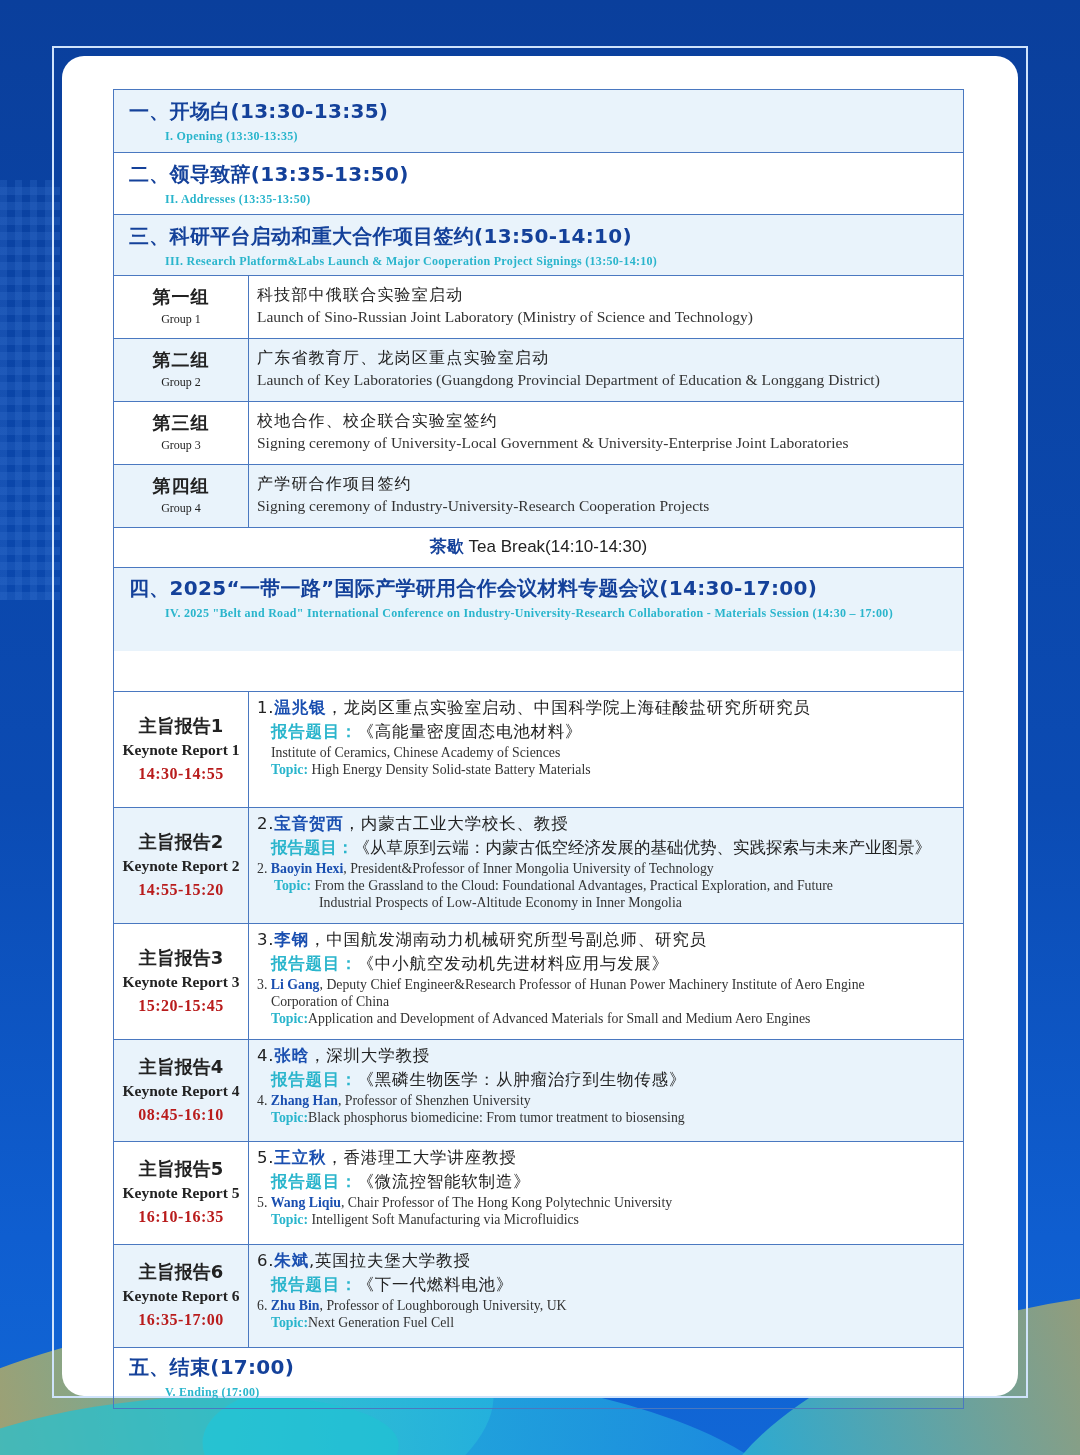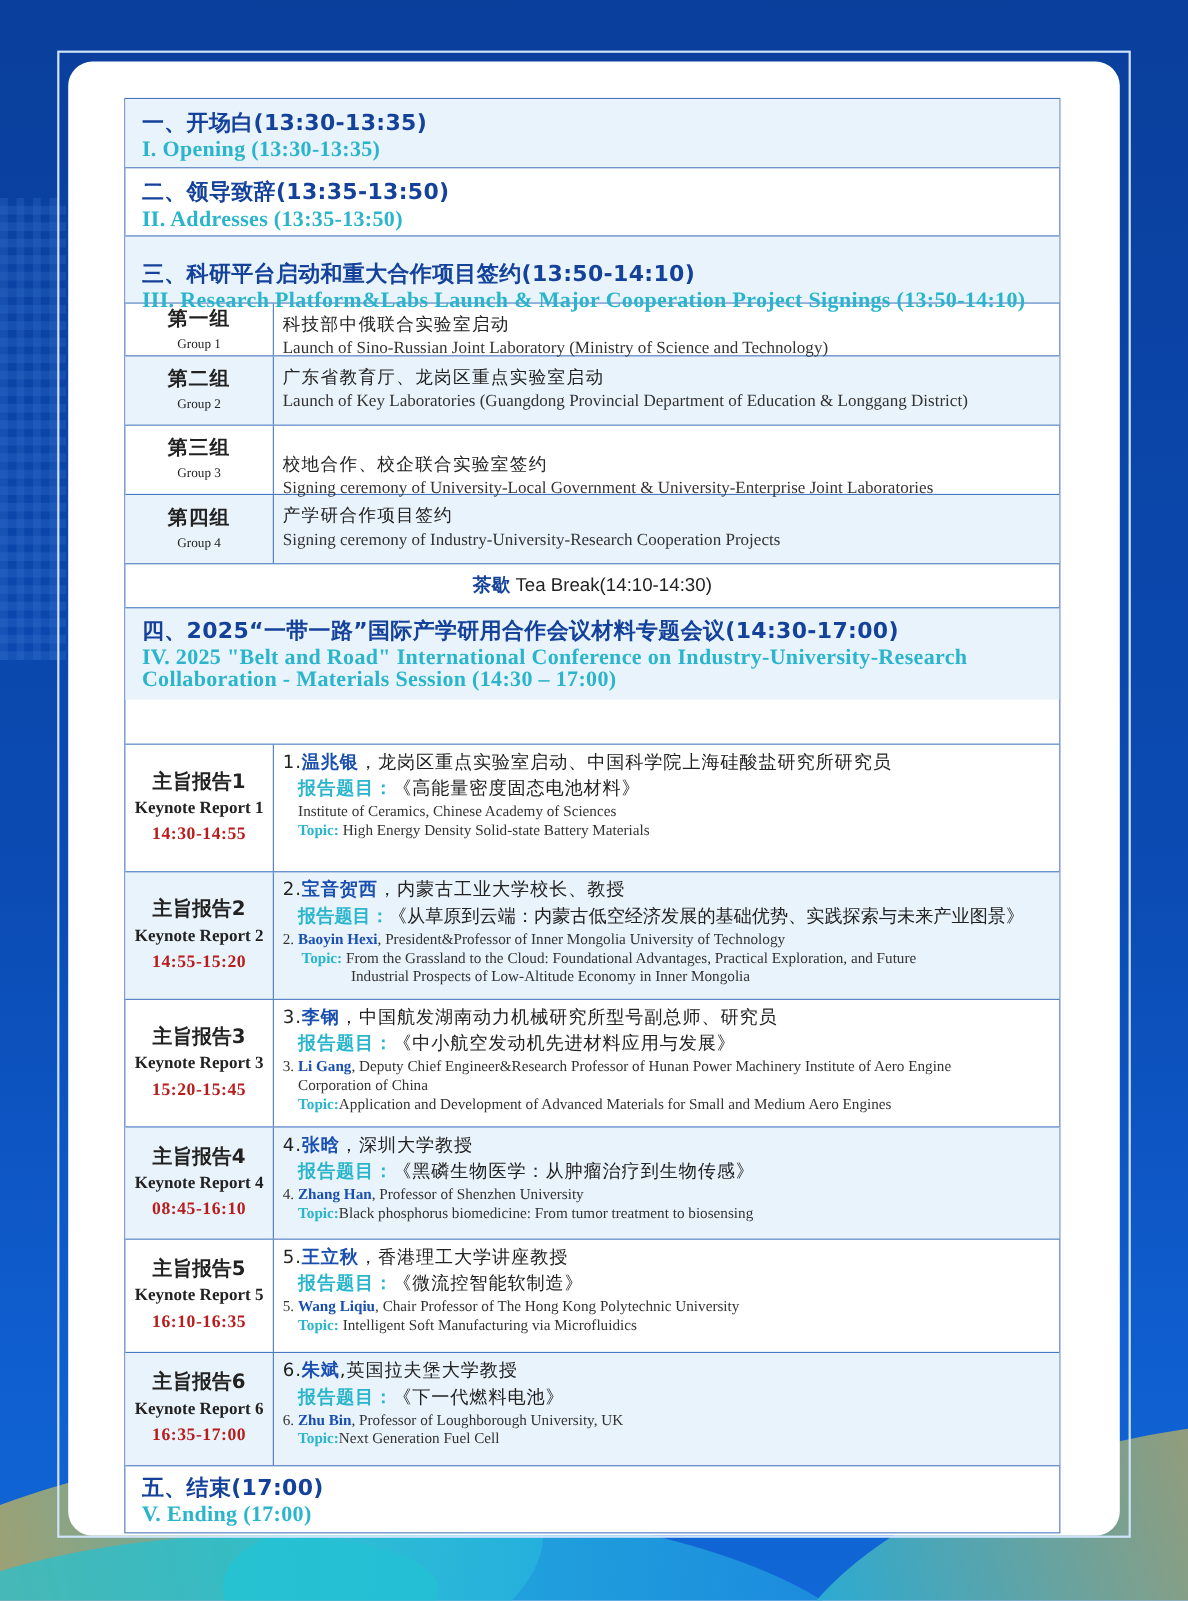--- a/index.html
+++ b/index.html
@@ -40,21 +40,21 @@
   .row { border-top: 1.5px solid #4a78c0; }
   .row:first-child { border-top: none; }
   .alt { background: #e9f3fb; }
   .section { padding: 4px 15px 4px 15px; }
   .sec-cn {
     font-family: "DejaVu Sans", sans-serif; font-weight: bold;
     color: #14419a; font-size: 20px; line-height: 30px; letter-spacing: 0.3px;
   }
   .sec-en {
     font-family: "Liberation Serif", serif; font-weight: bold;
-    color: #2ab5cc; font-size: 20px; line-height: 20px; letter-spacing: 0.3px;
+    color: #2ab5cc; font-size: 12px; line-height: 20px; letter-spacing: 0.3px; margin-left: 36px;
   }
   .grid { display: flex; }
   .left {
     width: 135px; flex: 0 0 135px; border-right: 1.5px solid #4a78c0;
     display: flex; flex-direction: column; justify-content: center; align-items: center;
     text-align: center;
   }
   .right { flex: 1; padding: 4px 0 6px 8px; }
   .grp-cn { font-weight: bold; color: #222; font-size: 18px; line-height: 24px; letter-spacing: 1px; }
   .grp-en { font-family: "Liberation Serif", serif; font-weight: normal; color: #222; font-size: 12px; line-height: 20px; }
@@ -95,26 +95,26 @@
   <div class="row alt section" style="height:62px;padding-top:6px;">
     <div class="sec-cn">一、开场白(13:30-13:35)</div>
     <div class="sec-en">I. Opening  (13:30-13:35)</div>
   </div>
 
   <div class="row section" style="height:62px;padding-top:6px;">
     <div class="sec-cn">二、领导致辞(13:35-13:50)</div>
     <div class="sec-en">II. Addresses (13:35-13:50)</div>
   </div>
 
-  <div class="row alt section" style="height:61px;padding-top:18px;">
+  <div class="row alt section" style="height:61px;padding-top:6px;">
     <div class="sec-cn">三、科研平台启动和重大合作项目签约(13:50-14:10)</div>
     <div class="sec-en">III. Research Platform&amp;Labs Launch &amp; Major Cooperation Project Signings (13:50-14:10)</div>
   </div>
 
-  <div class="row grid" style="height:48px;justify-content:space-between;">
+  <div class="row grid" style="height:63px;justify-content:space-between;">
     <div class="left">
       <div class="grp-cn">第一组</div>
       <div class="grp-en">Group 1</div>
     </div>
     <div class="right" style="padding-top:7px;">
       <div class="g-cn">科技部中俄联合实验室启动</div>
       <div class="g-en">Launch of Sino-Russian Joint Laboratory (Ministry of Science and Technology)</div>
     </div>
   </div>
   <div class="row grid alt" style="height:63px;">
@@ -125,21 +125,21 @@
     <div class="right" style="padding-top:7px;">
       <div class="g-cn">广东省教育厅、龙岗区重点实验室启动</div>
       <div class="g-en">Launch of Key Laboratories (Guangdong Provincial Department of Education &amp; Longgang District)</div>
     </div>
   </div>
   <div class="row grid" style="height:63px;">
     <div class="left">
       <div class="grp-cn">第三组</div>
       <div class="grp-en">Group 3</div>
     </div>
-    <div class="right" style="padding-top:7px;margin-top:16px;">
+    <div class="right" style="padding-top:7px;">
       <div class="g-cn">校地合作、校企联合实验室签约</div>
       <div class="g-en">Signing ceremony of University-Local Government &amp; University-Enterprise Joint Laboratories</div>
     </div>
   </div>
   <div class="row grid alt" style="height:63px;">
     <div class="left">
       <div class="grp-cn">第四组</div>
       <div class="grp-en">Group 4</div>
     </div>
     <div class="right" style="padding-top:7px;">

